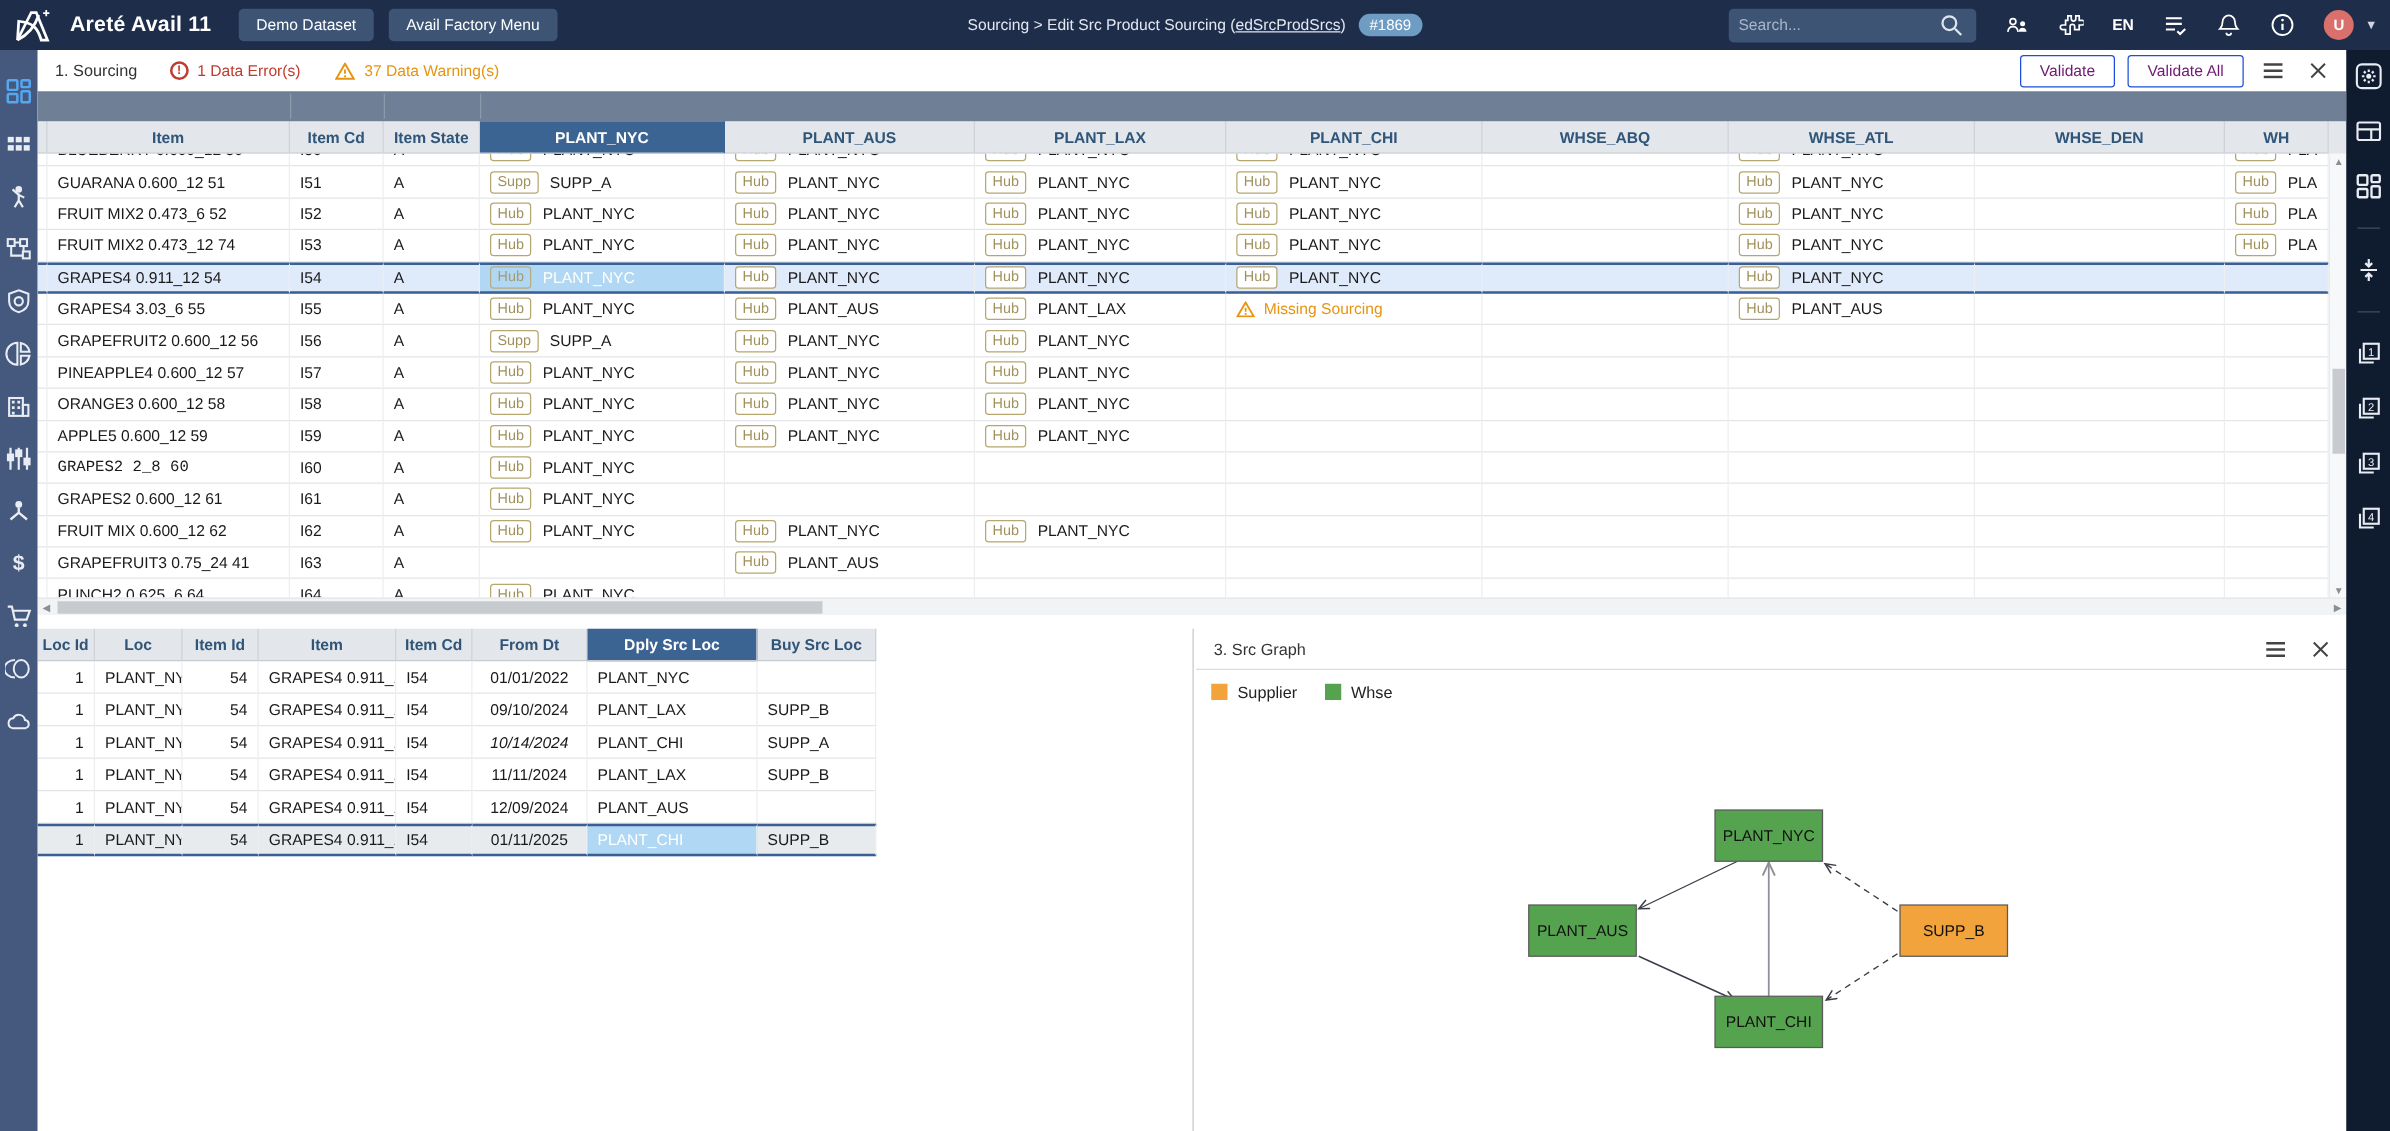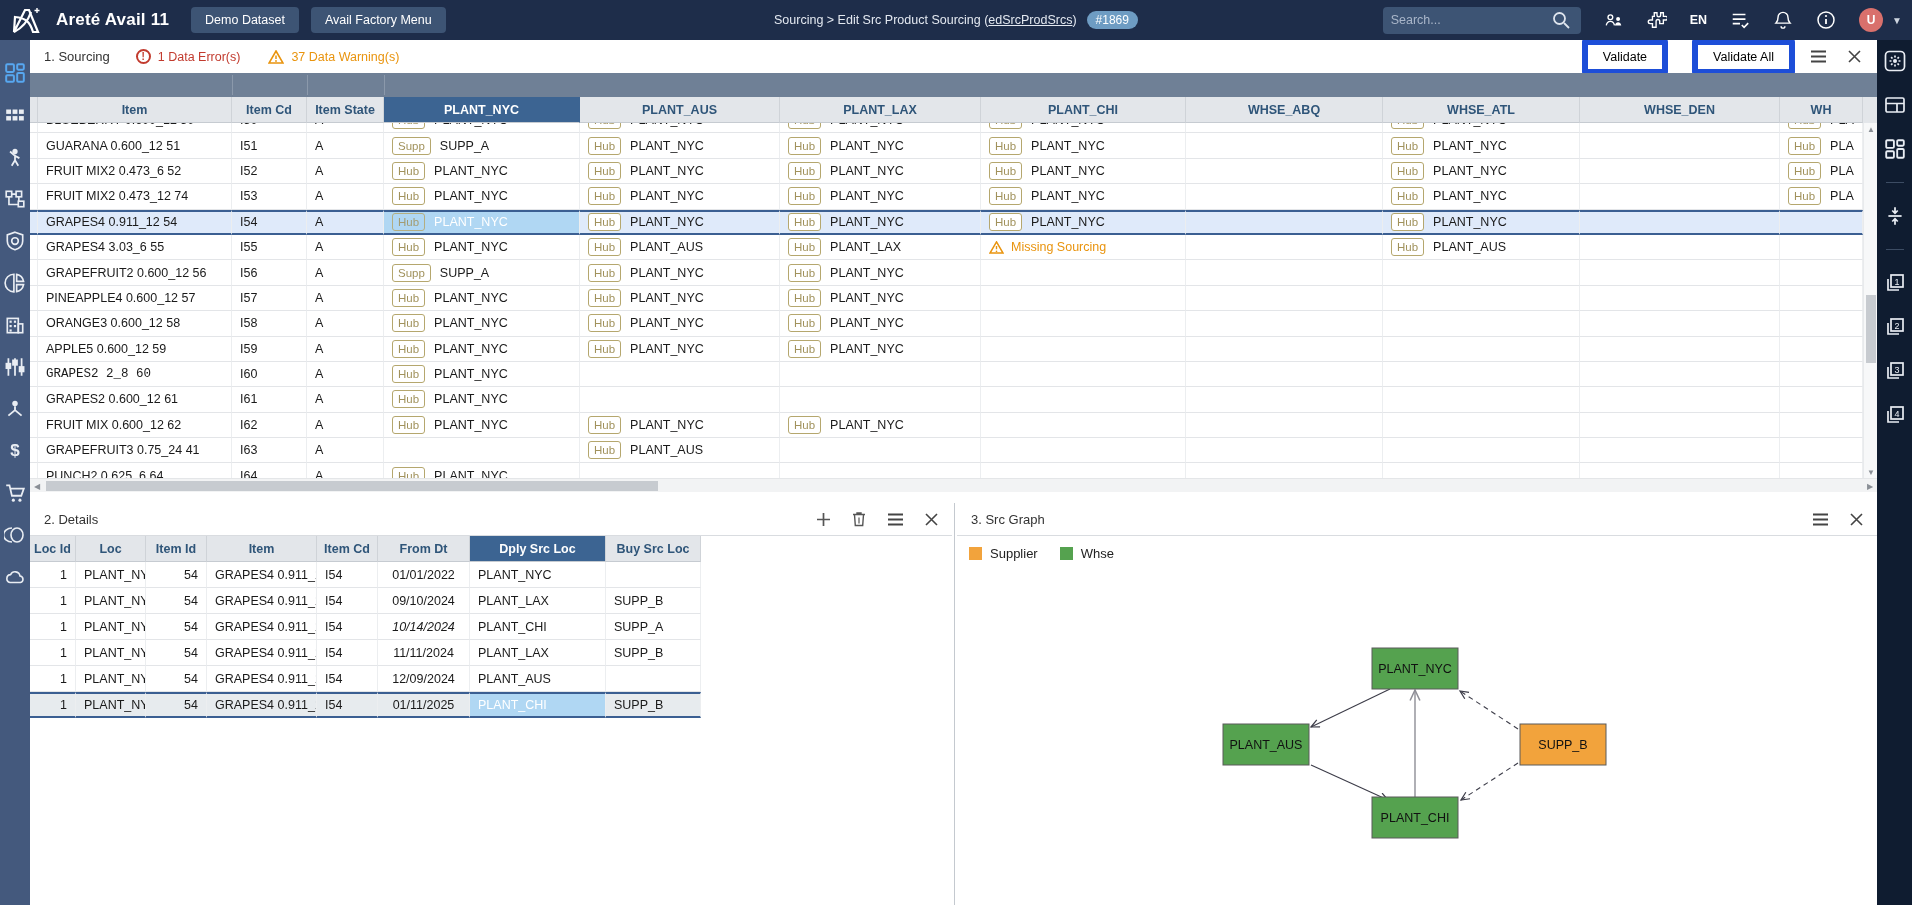--- a/index.html
+++ b/index.html
@@ -52,22 +52,22 @@
   .p1-header { height:33px; background:#fff; display:flex; align-items:center;
     padding:0 10px 0 14px; border-radius:8px 0 0 0; }
   .tab-label { font-size:13px; color:#333; margin-right:26px; }
   .status { display:flex; align-items:center; gap:7px; margin-right:28px; font-size:12.5px; }
   .status.err { color:#c23b2e; }
   .status.warn { color:#e9940e; }
   .err-ic { width:15px; height:15px; border:2px solid #c23b2e; border-radius:50%;
     color:#c23b2e; font-size:10px; font-weight:bold; display:flex; align-items:center;
     justify-content:center; }
   .spacer { flex:1; }
-  .btn { background:#fff; border:6px solid #1d4ed8; border-radius:3px; color:#000000;
-    font-size:12.5px; padding:5px 15px; font-family:inherit; cursor:pointer; margin-left:24px; }
+  .btn { background:#fff; border:1px solid #1d4ed8; border-radius:3px; color:#701a75;
+    font-size:12.5px; padding:5px 15px; font-family:inherit; cursor:pointer; margin-left:10px; }
   .ic-btn { width:26px; height:26px; border:none; background:transparent; color:#444;
     font-size:15px; cursor:pointer; display:flex; align-items:center; justify-content:center;
     margin-left:10px; }
 
   
   .band { height:24px; background:#6f8096; position:relative; }
   .band .bdiv { position:absolute; top:2px; bottom:2px; width:1px; background:#8b99ab; }
   .grid-cols { height:26px; display:flex; background:#e3e6ea; }
   .gcol { flex:0 0 auto; display:flex; align-items:center; justify-content:center;
     font-size:12.5px; font-weight:600; color:#2f5579; border-right:1px solid #cfd3d8;
@@ -744,45 +744,20 @@
 
   <div class="hscroll">
     <div class="harrow" style="left:0">◀</div>
     <div class="hthumb"></div>
     <div class="harrow" style="right:0">▶</div>
   </div>
 
   <div class="bottom">
 
     <div class="panel2">
-      <div class="p-header">
-        <span class="p-title">2. Details</span>
-        <span class="spacer"></span>
-        <button class="ic-btn">
-          <svg width="15" height="15" viewBox="0 0 15 15">
-              <path d="M7.5 1 v13 M1 7.5 h13" stroke="#555" stroke-width="1.7"></path>
-            </svg>
-        </button>
-        <button class="ic-btn">
-          <svg width="14" height="16" viewBox="0 0 14 16">
-              <path d="M1 3.5 h12 M5 3.5 V2 h4 v1.5 M2.5 3.5 l.8 11 h7.4 l.8 -11" fill="none" stroke="#555" stroke-width="1.4"></path>
-              <path d="M7 6.5 v6" stroke="#555" stroke-width="1.2"></path>
-            </svg>
-        </button>
-        <button class="ic-btn">
-          <svg width="17" height="13" viewBox="0 0 17 13">
-              <path d="M1 1.5 h15 M1 6.5 h15 M1 11.5 h15" stroke="#444" stroke-width="2"></path>
-            </svg>
-        </button>
-        <button class="ic-btn">
-          <svg width="13" height="13" viewBox="0 0 13 13">
-              <path d="M1 1 L12 12 M12 1 L1 12" stroke="#444" stroke-width="1.6"></path>
-            </svg>
-        </button>
-      </div>
       <div class="dg-cols" id="dcols">
           <div class="dcol" style="width: 46px;">Loc Id</div>
           <div class="dcol" style="width: 70px;">Loc</div>
           <div class="dcol" style="width: 61px;">Item Id</div>
           <div class="dcol" style="width: 110px;">Item</div>
           <div class="dcol" style="width: 61px;">Item Cd</div>
           <div class="dcol" style="width: 92px;">From Dt</div>
           <div class="dcol sel" style="width: 136px;">Dply Src Loc</div>
           <div class="dcol" style="width: 95px;">Buy Src Loc</div>
         </div>

